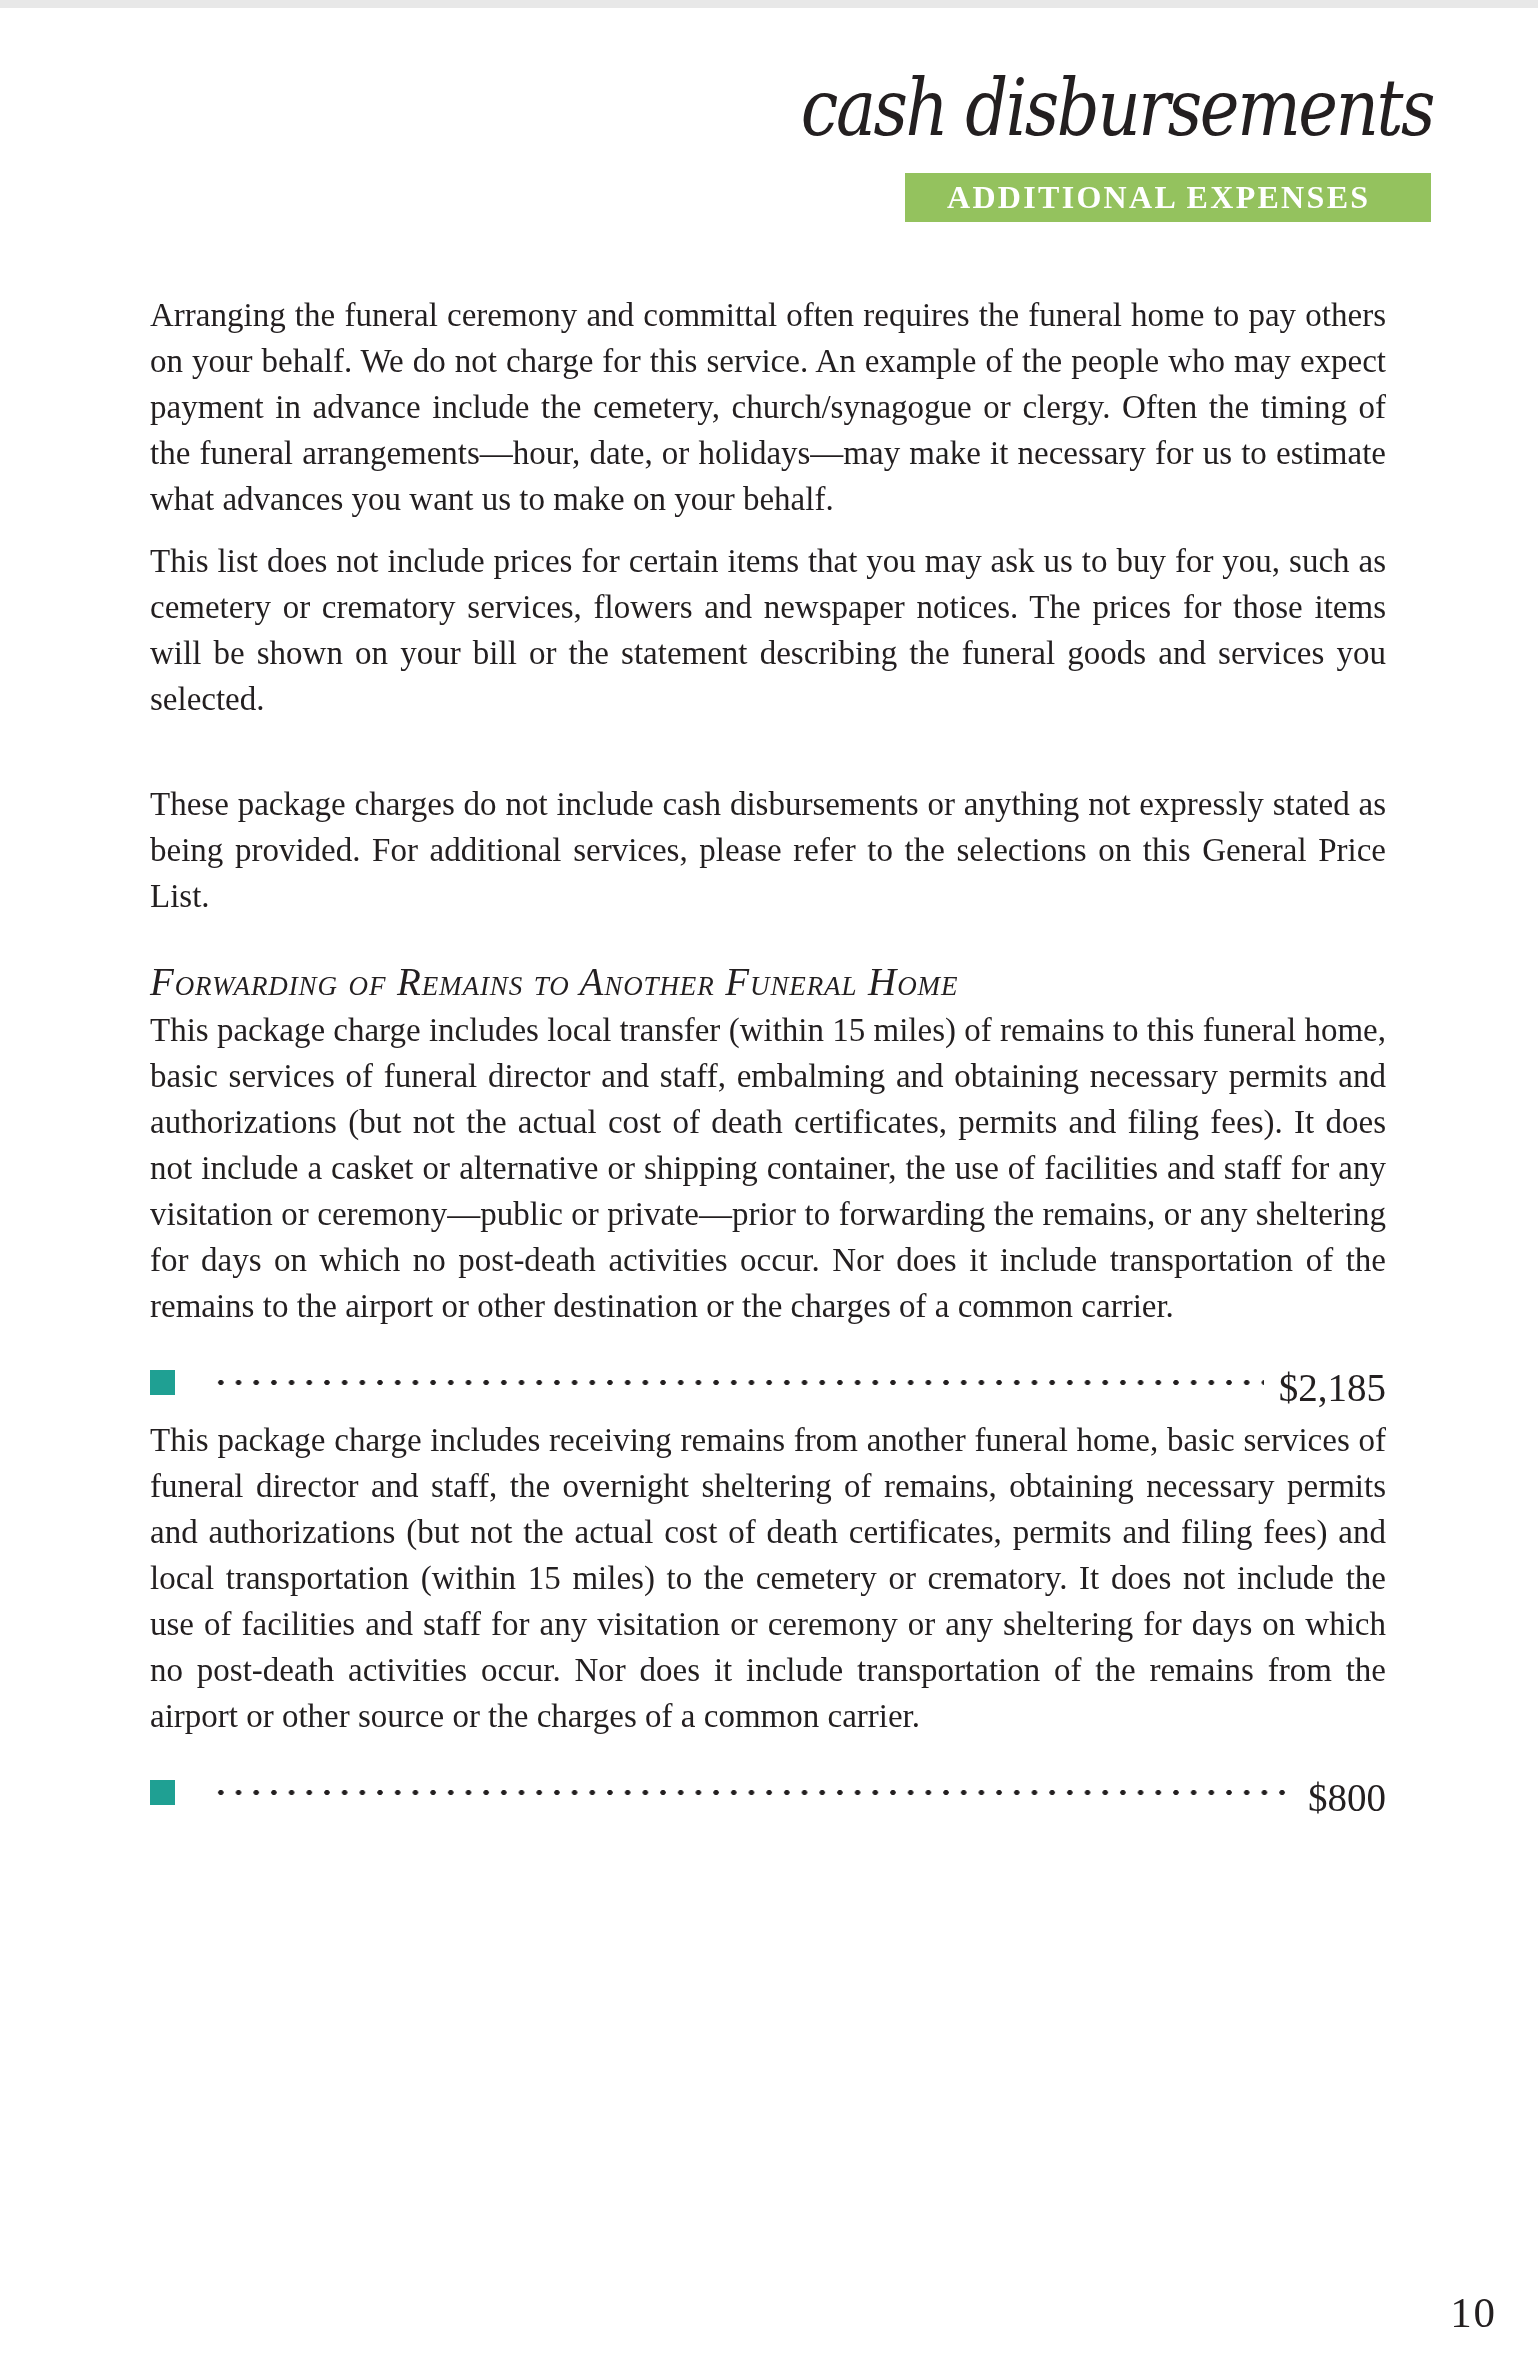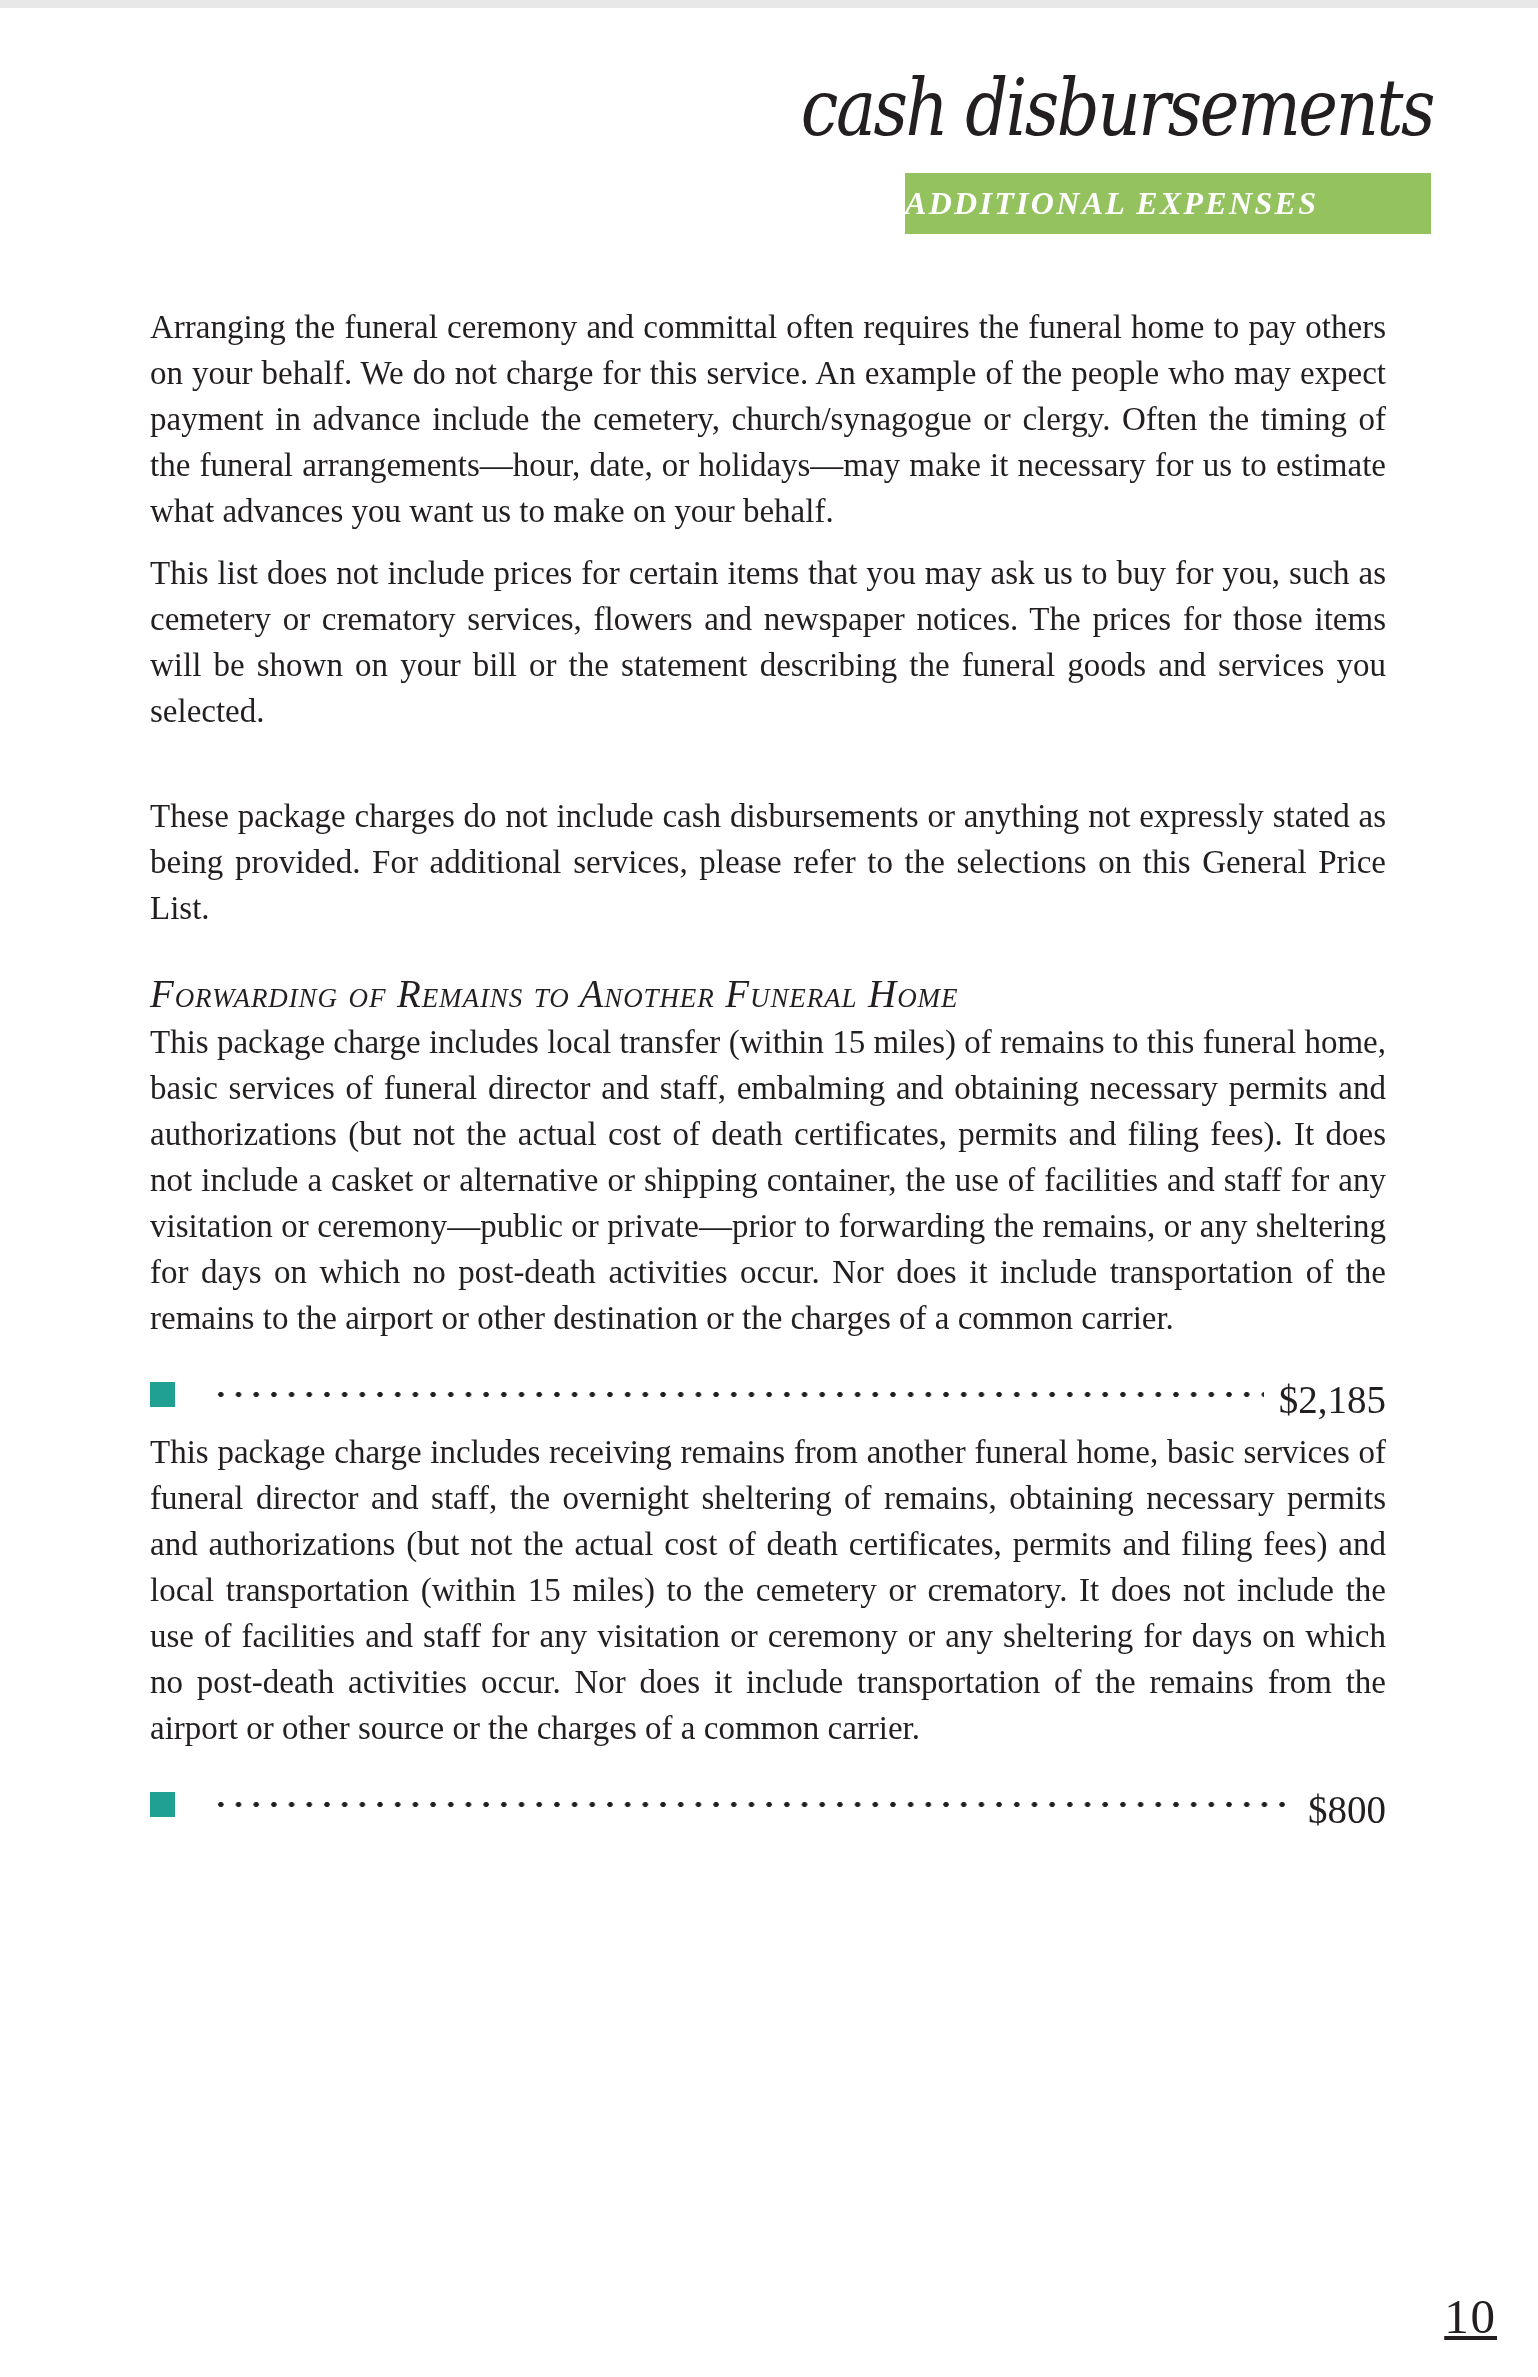--- a/index.html
+++ b/index.html
@@ -29,24 +29,24 @@
     line-height:1.18;
     letter-spacing:-2.8px;
     transform:scaleX(0.86);
     transform-origin:100% 50%;
     white-space:nowrap;
   }
   .green-banner{
     margin-left:auto;
     margin-right:107px;
     margin-top:18.6px;
-    width:526px;height:61px;
+    width:526px;height:49px;
     background:var(--green);
-    display:flex;align-items:center;justify-content:flex-start;
-    padding-right:18.6px;box-sizing:border-box;font-style:italic;
+    display:flex;align-items:center;justify-content:center;
+    padding-right:18.6px;box-sizing:border-box;
   }
   .green-banner .banner-text{
     color:#fff;font-weight:bold;
     font-size:32px;letter-spacing:2.3px;
     white-space:nowrap;
   }
   
   .intro{margin:70px 152px 0 150px;}
   .body-text{
     font-size:33px;line-height:46px;
@@ -99,21 +99,21 @@
   }
   .price{
     font-size:39px;line-height:1;
     flex:0 0 auto;
     margin-bottom:0;
   }
   
   .page-number{
     position:absolute;
     right:41px;top:2280px;
-    font-size:49px;letter-spacing:1.9px;text-decoration:underline;
+    font-size:43px;letter-spacing:1.9px;
   }
 </style>
 </head>
 <body>
 
 <div class="page">
 
   <header class="masthead">
     <div class="script-title">cash disbursements</div>
     <div class="green-banner">

